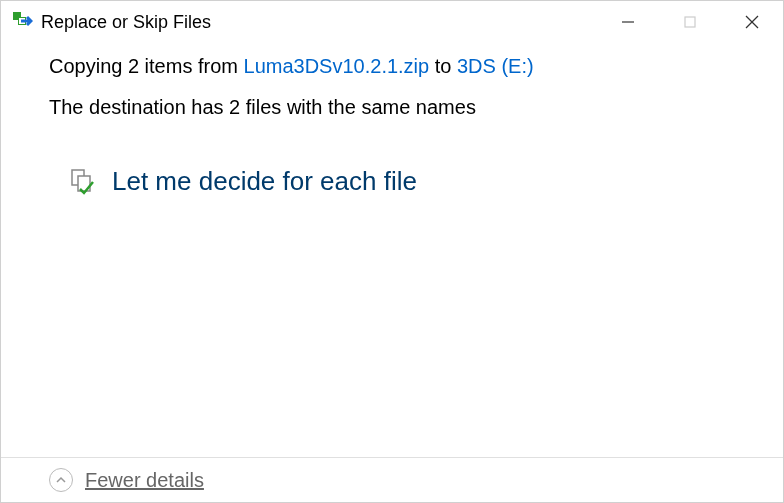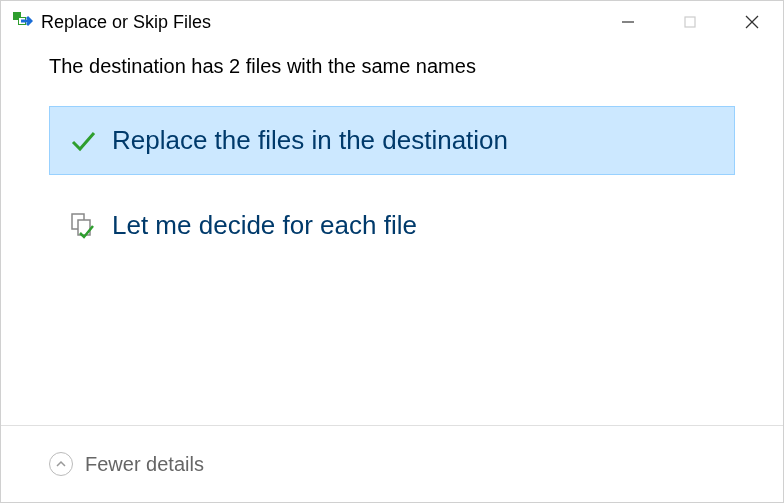--- a/index.html
+++ b/index.html
@@ -62,25 +62,26 @@
     color: #003a6b;
     border: 1px solid transparent;
   }
   .option.selected {
     background: #cce8ff;
     border: 1px solid #98d1ff;
   }
   .option .icon { width: 34px; display:flex; justify-content:center; margin-right: 12px; }
   .footer {
     border-top: 1px solid #e0e0e0;
-    padding: 26px 48px;
+    padding: 10px 48px;
     display: flex;
     align-items: center;
     font-size: 20px;
     color: #666;
+    text-decoration: underline;
   }
   .chevron {
     width: 24px; height: 24px;
     border: 1.5px solid #bbb;
     border-radius: 50%;
     display: flex; align-items: center; justify-content: center;
     margin-right: 12px;
   }
 </style>
 </head>
@@ -110,32 +111,27 @@
     <div class="win-btn">
       <svg width="16" height="16" viewBox="0 0 16 16">
           <line x1="2" y1="2" x2="14" y2="14" stroke="#333" stroke-width="1.3"></line>
           <line x1="14" y1="2" x2="2" y2="14" stroke="#333" stroke-width="1.3"></line>
         </svg>
     </div>
   </div>
 </div>
 
 <div class="content">
+  <div class="status-line">
+    <span>Copying 2 items from </span><a href="#">Luma3DSv10.2.1.zip</a><span> to </span><a href="#">3DS (E:)</a>
+  </div>
 
   <div class="heading">The destination has 2 files with the same names</div>
 
   <div class="options">
-    <div class="option selected">
-      <span class="icon">
-        <svg width="28" height="28" viewBox="0 0 28 28">
-            <path d="M4 15 L11 22 L25 6" stroke="#2e9e2e" stroke-width="3" fill="none"></path>
-          </svg>
-      </span>
-      <span>Replace the files in the destination</span>
-    </div>
     <div class="option">
       <span class="icon">
         <svg width="28" height="28" viewBox="0 0 28 28">
           <rect x="3" y="2" width="12" height="15" fill="none" stroke="#888" stroke-width="1.5"></rect>
           <rect x="9" y="8" width="12" height="15" fill="#fff" stroke="#888" stroke-width="1.5"></rect>
           <path d="M11 21 L15 25 L24 14" stroke="#2e9e2e" stroke-width="2.5" fill="none"></path>
         </svg>
       </span>
       <span>Let me decide for each file</span>
     </div>

